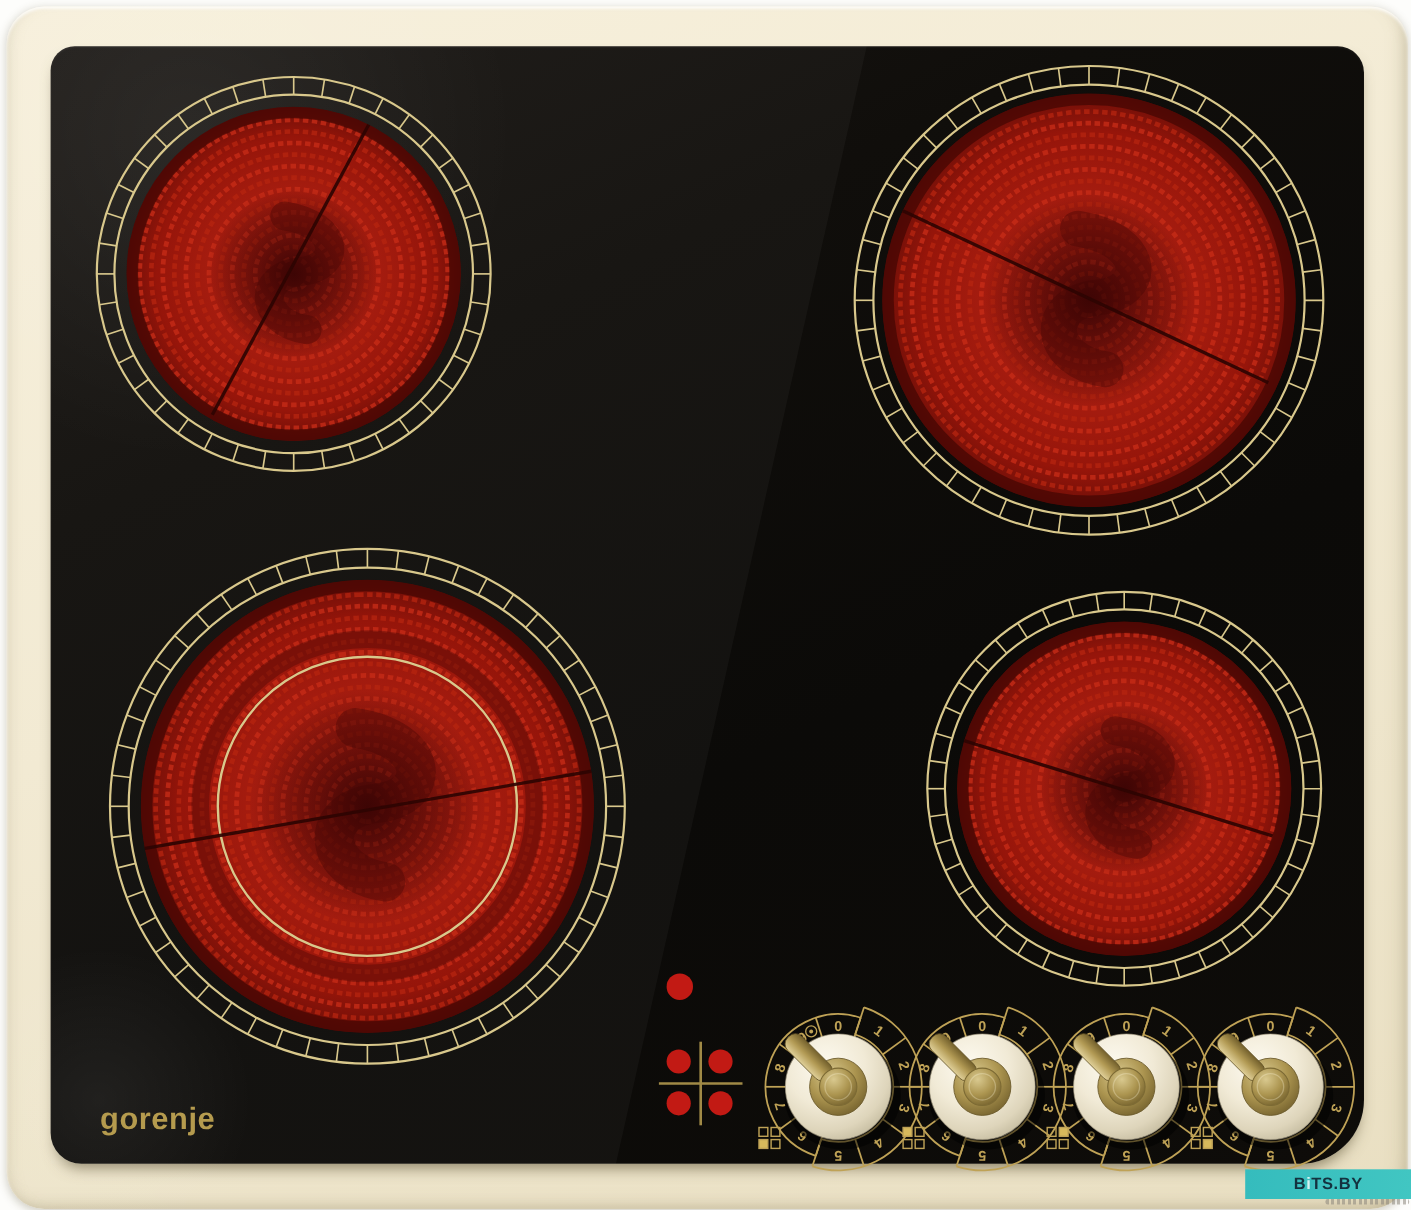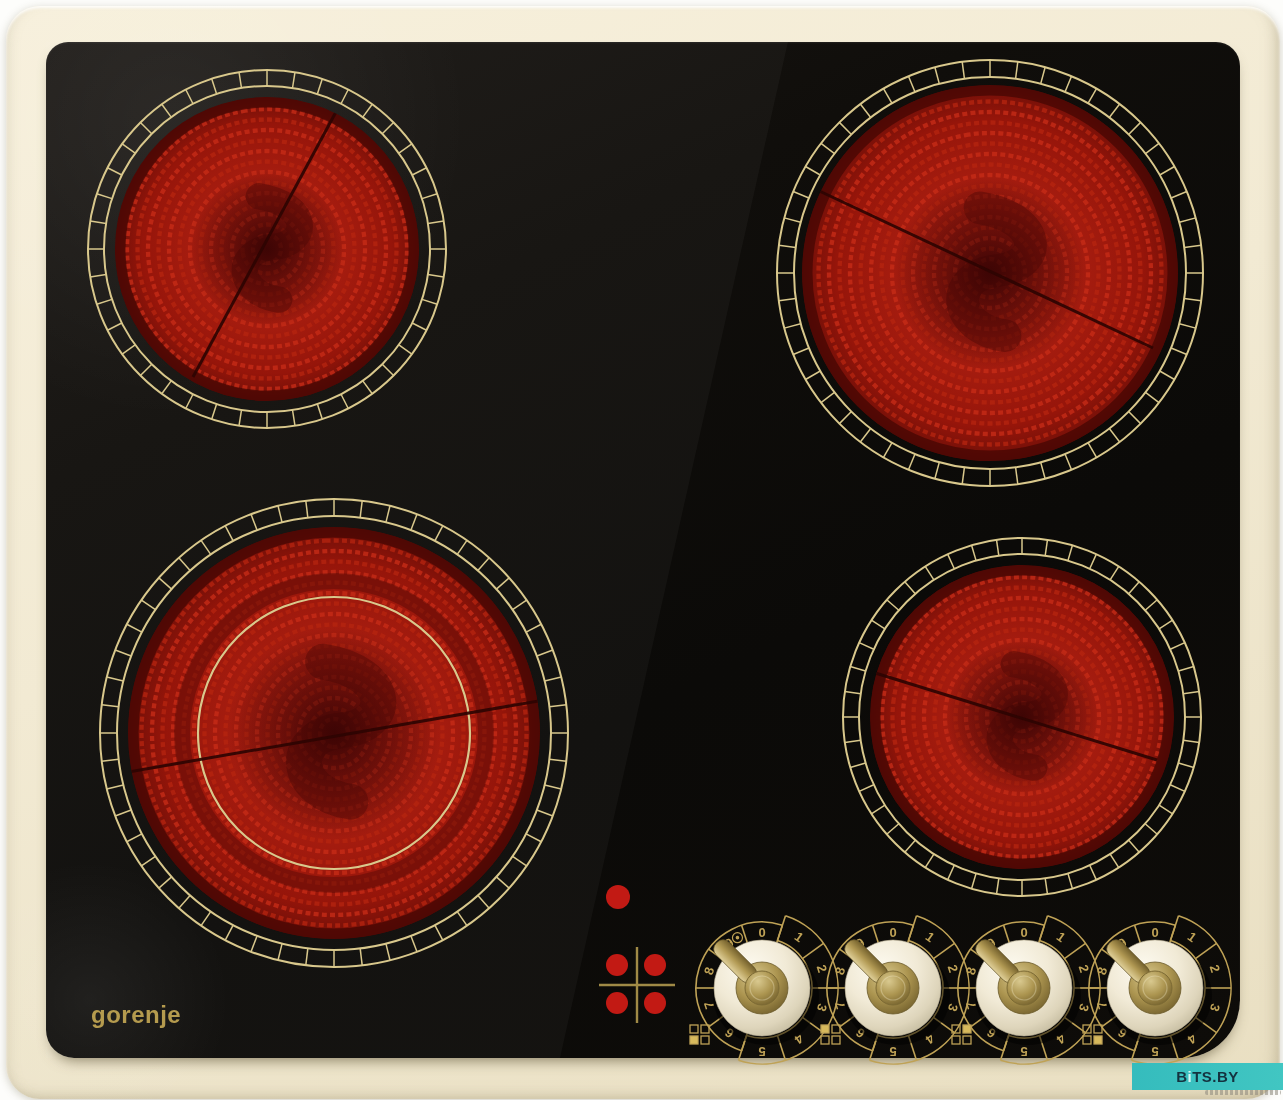--- a/index.html
+++ b/index.html
@@ -10,21 +10,21 @@
          background:linear-gradient(160deg,#f7f0dc 0%,#f2ead3 45%,#e9dfc2 100%);
          box-shadow:inset 0 2px 3px rgba(255,255,255,.9),
                     inset -10px -8px 16px -8px rgba(150,138,105,.55),
                     inset 10px 0 14px -10px rgba(160,150,120,.35),
                     0 2px 8px rgba(80,70,40,.25);}
   .glass{position:absolute;left:46px;top:42px;width:1194px;height:1016px;
          border-radius:22px 24px 58px 28px;
          background:linear-gradient(155deg,#191613 0%,#100e0b 28%,#0b0a08 60%,#0e0c09 100%);
          box-shadow:0 8px 14px -6px rgba(90,80,50,.7), inset 0 1px 2px rgba(255,255,255,.08);}
   svg.hob{position:absolute;left:0;top:0;}
-  .logo{position:absolute;left:91px;top:1001px;font-size:24px;font-weight:bold;
+  .logo{position:absolute;left:91px;top:1001px;font-size:28px;font-weight:bold;
         letter-spacing:.5px;color:#b59b4e;}
   .watermark{position:absolute;left:1132px;top:1063px;width:151px;height:27px;
         background:linear-gradient(90deg,#2db1b4,#3fc4c1);display:flex;align-items:center;
         justify-content:center;font-weight:bold;font-size:15px;color:#14323f;
         letter-spacing:.5px;}
   .watermark .wm-i{color:#d8f3f2;}
   .fineprint{position:absolute;left:1205px;top:1090px;width:76px;height:5px;opacity:.55;
         border-radius:2px;filter:blur(.6px);
         background:repeating-linear-gradient(90deg,#8d887c 0 3px,transparent 3px 5px);}
 </style>

